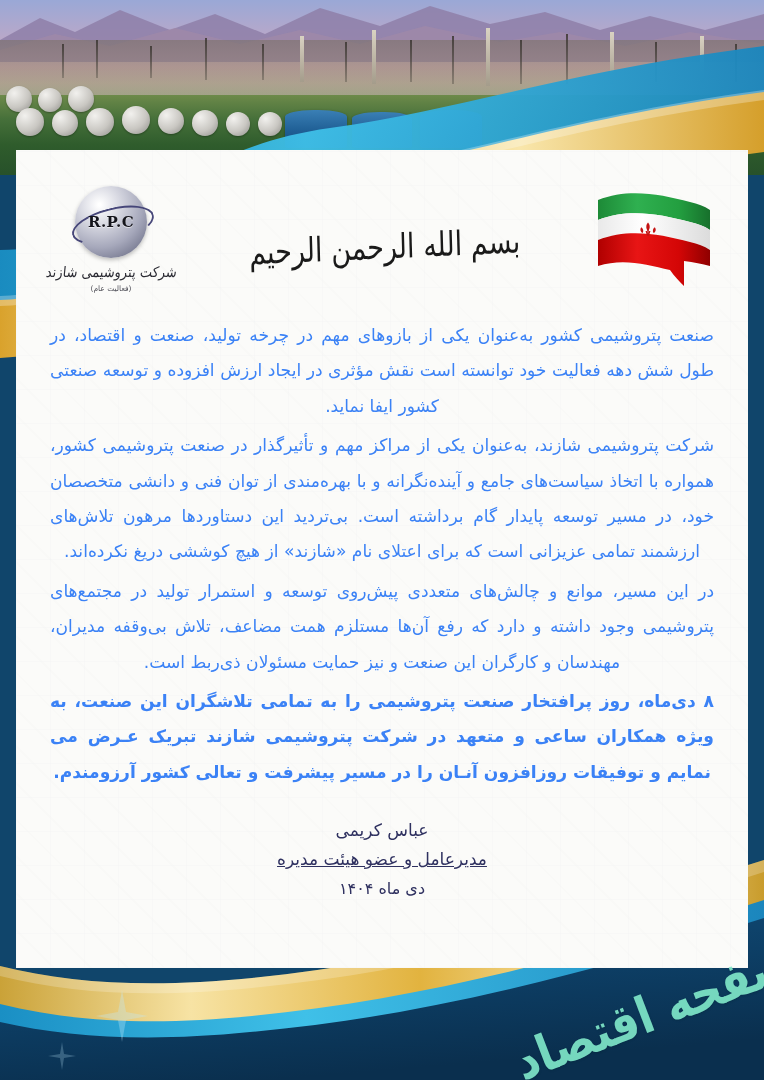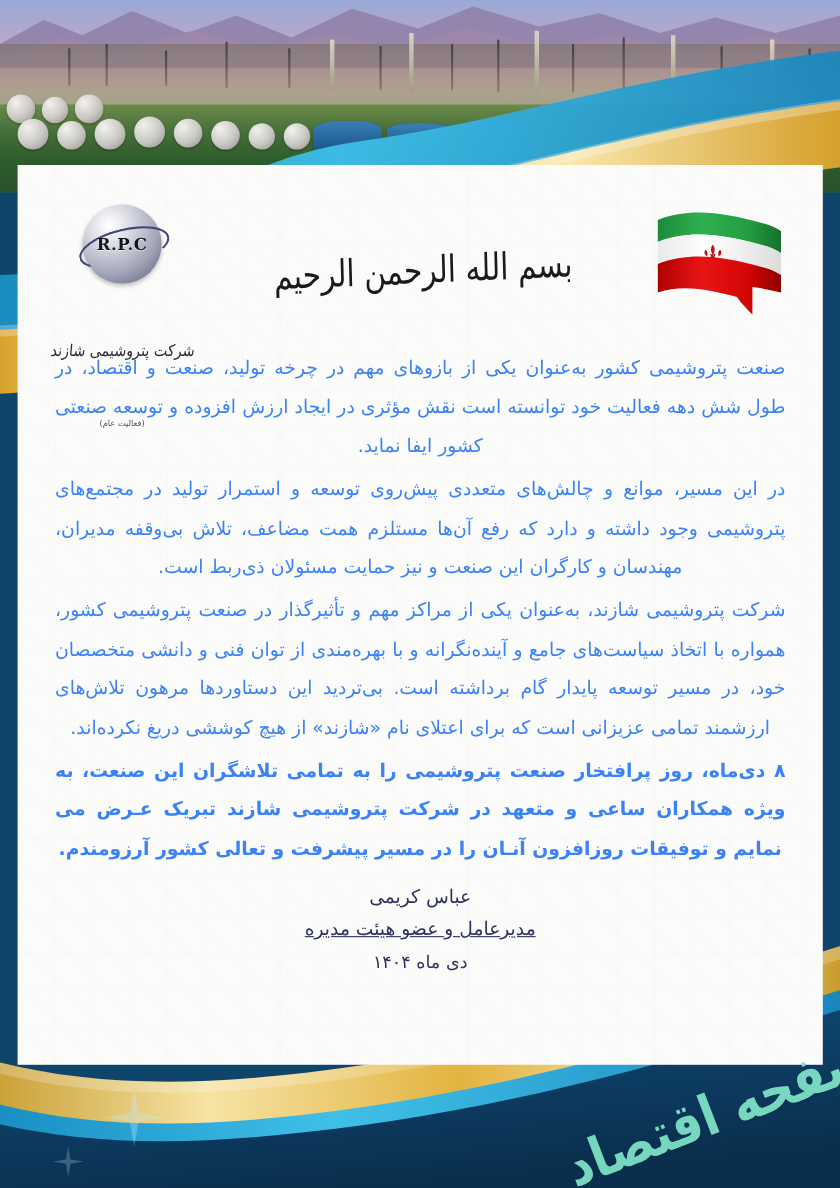--- a/index.html
+++ b/index.html
@@ -102,21 +102,21 @@
     font-family:"DejaVu Sans","Liberation Sans",sans-serif;
     font-size:27px; color:#1a1a1a; line-height:1;
     letter-spacing:-1px;
     transform:scaleY(1.25) rotate(-2deg);
     white-space:nowrap;
   }
 
   
   .logo-wrap {
     width:150px; text-align:center; margin-top:4px;
-    display:flex; flex-direction:column; align-items:center;gap:48px;
+    display:flex; flex-direction:column; align-items:center;
   }
   .logo-globe {
     width:72px; height:72px; border-radius:50%;
     position:relative;
     background:radial-gradient(circle at 34% 26%,#ffffff 2%,#d8d9e2 28%,#a6a8bb 60%,#6f7289 88%,#50536b 100%);
     box-shadow:0 2px 4px rgba(0,0,0,.25);
     display:flex; align-items:center; justify-content:center;
   }
   .logo-globe::before{
     content:""; position:absolute; left:-4px; top:22px;
@@ -154,21 +154,21 @@
     font-size:17.1px;
     line-height:35.4px;
     margin-bottom:4px;
     text-align:justify;
     text-justify:inter-word;
     font-family:"DejaVu Sans","Liberation Sans",sans-serif;
   }
   .para:last-of-type { margin-bottom:0;font-weight:bold; }
 
   .sign-block {
-    margin-top:12px;
+    margin-top:26px;
     text-align:center;
     color:#2f3160;
     direction:rtl;
   }
   .sign-name { font-size:17px; line-height:29px; }
   .sign-role { font-size:17px; line-height:29px;text-decoration:underline; }
   .sign-date { font-size:16px; line-height:29px; }
 
   
   .watermark {
@@ -339,22 +339,22 @@
         <div class="logo-globe">
           <span class="logo-rpc">R.P.C</span>
         </div>
         <div class="logo-name">شرکت پتروشیمی شازند</div>
         <div class="logo-sub">(فعالیت عام)</div>
       </div>
     </div>
 
     <div class="letter-body">
       <p class="para">صنعت پتروشیمی کشور به‌عنوان یکی از بازوهای مهم در چرخه تولید، صنعت و اقتصاد، در طول شش دهه فعالیت خود توانسته است نقش مؤثری در ایجاد ارزش افزوده و توسعه صنعتی کشور ایفا نماید.</p>
+      <p class="para">شرکت پتروشیمی شازند، به‌عنوان یکی از مراکز مهم و تأثیرگذار در صنعت پتروشیمی کشور، همواره با اتخاذ سیاست‌های جامع و آینده‌نگرانه و با بهره‌مندی از توان فنی و دانشی متخصصان خود، در مسیر توسعه پایدار گام برداشته است. بی‌تردید این دستاوردها مرهون تلاش‌های ارزشمند تمامی عزیزانی است که برای اعتلای نام «شازند» از هیچ کوششی دریغ نکرده‌اند.</p>
       <p class="para">در این مسیر، موانع و چالش‌های متعددی پیش‌روی توسعه و استمرار تولید در مجتمع‌های پتروشیمی وجود داشته و دارد که رفع آن‌ها مستلزم همت مضاعف، تلاش بی‌وقفه مدیران، مهندسان و کارگران این صنعت و نیز حمایت مسئولان ذی‌ربط است.</p>
-      <p class="para">شرکت پتروشیمی شازند، به‌عنوان یکی از مراکز مهم و تأثیرگذار در صنعت پتروشیمی کشور، همواره با اتخاذ سیاست‌های جامع و آینده‌نگرانه و با بهره‌مندی از توان فنی و دانشی متخصصان خود، در مسیر توسعه پایدار گام برداشته است. بی‌تردید این دستاوردها مرهون تلاش‌های ارزشمند تمامی عزیزانی است که برای اعتلای نام «شازند» از هیچ کوششی دریغ نکرده‌اند.</p>
       <p class="para">۸ دی‌ماه، روز پرافتخار صنعت پتروشیمی را به تمامی تلاشگران این صنعت، به ویژه همکاران ساعی و متعهد در شرکت پتروشیمی شازند تبریک عـرض می نمایم و توفیقات روزافزون آنـان را در مسیر پیشرفت و تعالی کشور آرزومندم.</p>
 
       <div class="sign-block">
         <div class="sign-name">عباس کریمی</div>
         <div class="sign-role">مدیرعامل و عضو هیئت مدیره</div>
         <div class="sign-date">دی ماه ۱۴۰۴</div>
       </div>
     </div>
   </div>
 

